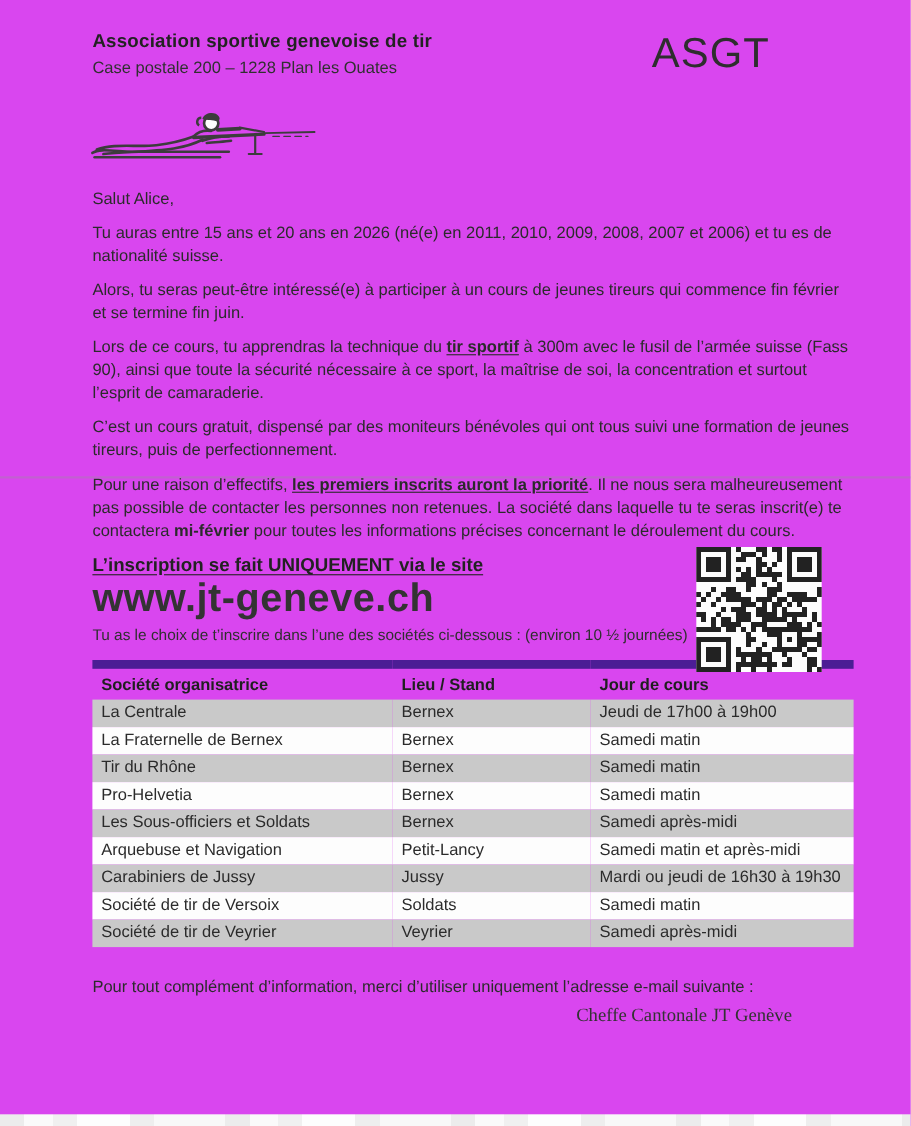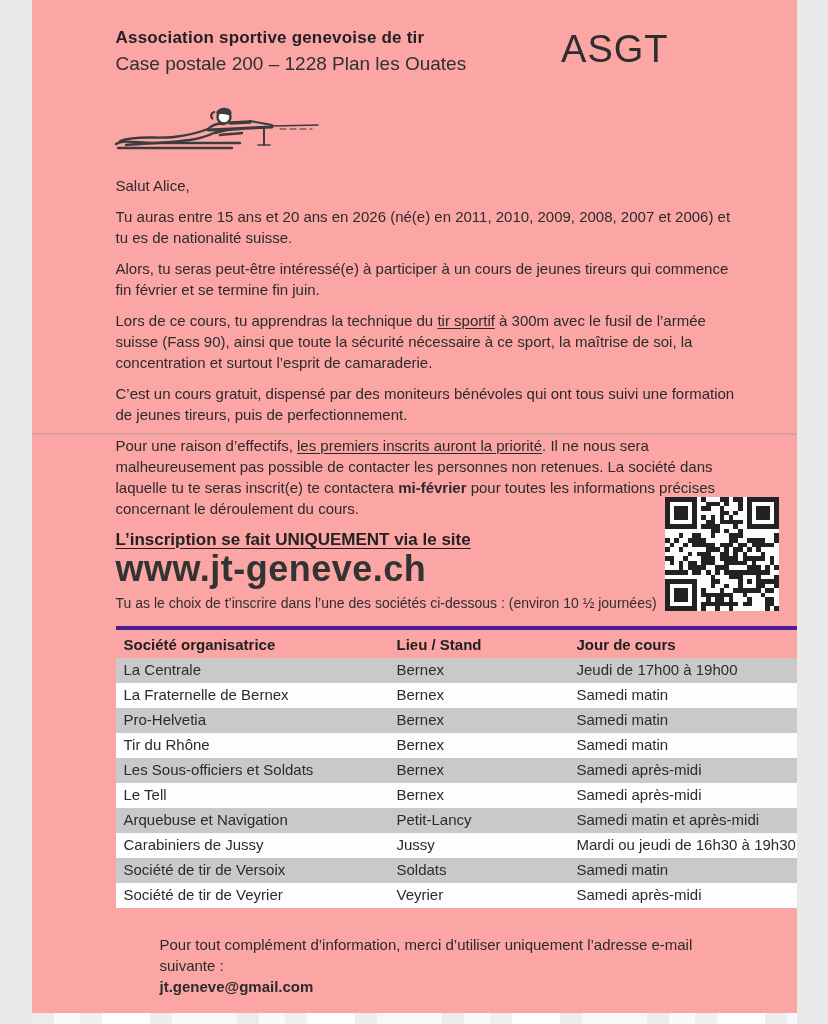--- a/index.html
+++ b/index.html
@@ -1,44 +1,44 @@
 <!DOCTYPE html>
 <html><head>
 <meta charset="utf-8">
 <style>
   * { margin: 0; padding: 0; box-sizing: border-box; }
   html, body { background: #e9e9e9; }
   body { font-family: "Liberation Sans", sans-serif; }
 
   .page {
     position: relative;
-    width: 765px;
+    width: 828px;
     height: 1024px;
     margin: 0 auto;
-    background: #fca5a5;
+    background: #d946ef;
     color: #2b2b2b;
     padding: 28px 52px 0 84px;
     overflow: hidden;
   }
 
   
   .header-row { display: flex; justify-content: space-between; align-items: flex-start; }
   .org-title { font-size: 17px; font-weight: bold; color: #222; letter-spacing: .2px; }
-  .org-address { font-size: 19px; margin-top: 5px; color: #303030; }
+  .org-address { font-size: 15px; margin-top: 5px; color: #303030; }
   .logo-acronym {
     font-size: 38px; color: #2e2e2e; letter-spacing: 1px;
     margin-right: 76px; line-height: 1; margin-top: 2px; text-align: right;
   }
 
   .shooter { margin-top: 24px; margin-left: -4px; display: block; }
 
   
   .letter { margin-top: 20px; font-size: 15px; line-height: 21px; }
   .letter p { margin-bottom: 10px; }
-  .bold-u { font-weight: normal; text-decoration: underline; text-underline-offset: 2px; }
+  .bold-u { font-weight: bold; text-decoration: underline; text-underline-offset: 2px; }
   .bold   { font-weight: bold; }
 
   .headline {
     font-size: 16px; font-weight: bold; color: #222;
     text-decoration: underline; text-underline-offset: 3px;
     margin-top: 14px; margin-bottom: 14px;
   }
   .headline sup { font-size: 10px; margin-right: 3px; }
 
   .site-line {
@@ -51,38 +51,38 @@
     letter-spacing: .5px; margin-bottom: 14px;
   }
   .choice-line { font-size: 14px; color: #2f2f2f; margin-bottom: 12px; }
 
   
   .qr-box { position: absolute; left: 633px; top: 497px; width: 114px; height: 114px; }
 
   
   table.societies {
     width: 692px; border-collapse: collapse; table-layout: fixed;
-    border-top: 4px solid #4c1d95; margin-top: 4px;
+    border-top: 8px solid #4c1d95; margin-top: 4px;
     font-size: 15px;
   }
   table.societies col.c1 { width: 273px; }
   table.societies col.c2 { width: 180px; }
   table.societies col.c3 { width: 239px; }
   table.societies th {
     text-align: left; font-weight: bold; color: #1f1f1f;
     padding: 4px 0 3px 8px; height: 24px;
   }
   table.societies td {
     padding: 1px 0 3px 8px; height: 21px; color: #2b2b2b;
   }
   table.societies tbody tr:nth-child(odd) td { background: #c9c9c9; }
   table.societies tbody tr:nth-child(even) td { background: #fdfdfd; }
 
   
-  .footer { margin-top: 26px; font-size: 15px; line-height: 21px; margin-left: 44px; }
+  .footer { margin-top: 26px; font-size: 15px; line-height: 21px; }
   .footer .email { font-weight: bold; }
   .signature {
     font-family: "Liberation Serif", serif;
     font-size: 17px; color: #333;
     text-align: right; margin-top: 4px; margin-right: 56px;
   }
 
   
   .scan-line {
     position: absolute; left: 0; top: 433px; width: 828px; height: 2px;
@@ -178,40 +178,35 @@
             <td>La Centrale</td>
             <td>Bernex</td>
             <td>Jeudi de 17h00 à 19h00</td>
           </tr>
         <tr>
             <td>La Fraternelle de Bernex</td>
             <td>Bernex</td>
             <td>Samedi matin</td>
           </tr>
         <tr>
+            <td>Tir du Rhône</td>
+            <td>Bernex</td>
+            <td>Samedi matin</td>
+          </tr>
+        <tr>
             <td>Pro-Helvetia</td>
             <td>Bernex</td>
             <td>Samedi matin</td>
           </tr>
         <tr>
-            <td>Tir du Rhône</td>
-            <td>Bernex</td>
-            <td>Samedi matin</td>
-          </tr>
-        <tr>
             <td>Les Sous-officiers et Soldats</td>
             <td>Bernex</td>
             <td>Samedi après-midi</td>
           </tr>
         <tr>
-            <td>Le Tell</td>
-            <td>Bernex</td>
-            <td>Samedi après-midi</td>
-          </tr>
-        <tr>
             <td>Arquebuse et Navigation</td>
             <td>Petit-Lancy</td>
             <td>Samedi matin et après-midi</td>
           </tr>
         <tr>
             <td>Carabiniers de Jussy</td>
             <td>Jussy</td>
             <td>Mardi ou jeudi de 16h30 à 19h30</td>
           </tr>
         <tr>
@@ -222,21 +217,21 @@
         <tr>
             <td>Société de tir de Veyrier</td>
             <td>Veyrier</td>
             <td>Samedi après-midi</td>
           </tr>
       </tbody>
     </table>
 
     <div class="footer">
       <div>Pour tout complément d’information, merci d’utiliser uniquement l’adresse e-mail suivante :</div>
-      <div class="email">jt.geneve@gmail.com</div>
+      <div class="signature">Cheffe Cantonale JT Genève</div>
     </div>
   </div>
 
   <svg class="qr-box" id="qr-svg" viewBox="0 0 25 25" shape-rendering="crispEdges">
       <rect x="0" y="0" width="25" height="25" fill="#fdfdfd"></rect>
       <rect x="8" y="0" width="1" height="1" fill="#222"></rect>
       <rect x="12" y="0" width="1" height="1" fill="#222"></rect>
       <rect x="13" y="0" width="1" height="1" fill="#222"></rect>
       <rect x="15" y="0" width="1" height="1" fill="#222"></rect>
       <rect x="16" y="0" width="1" height="1" fill="#222"></rect>

